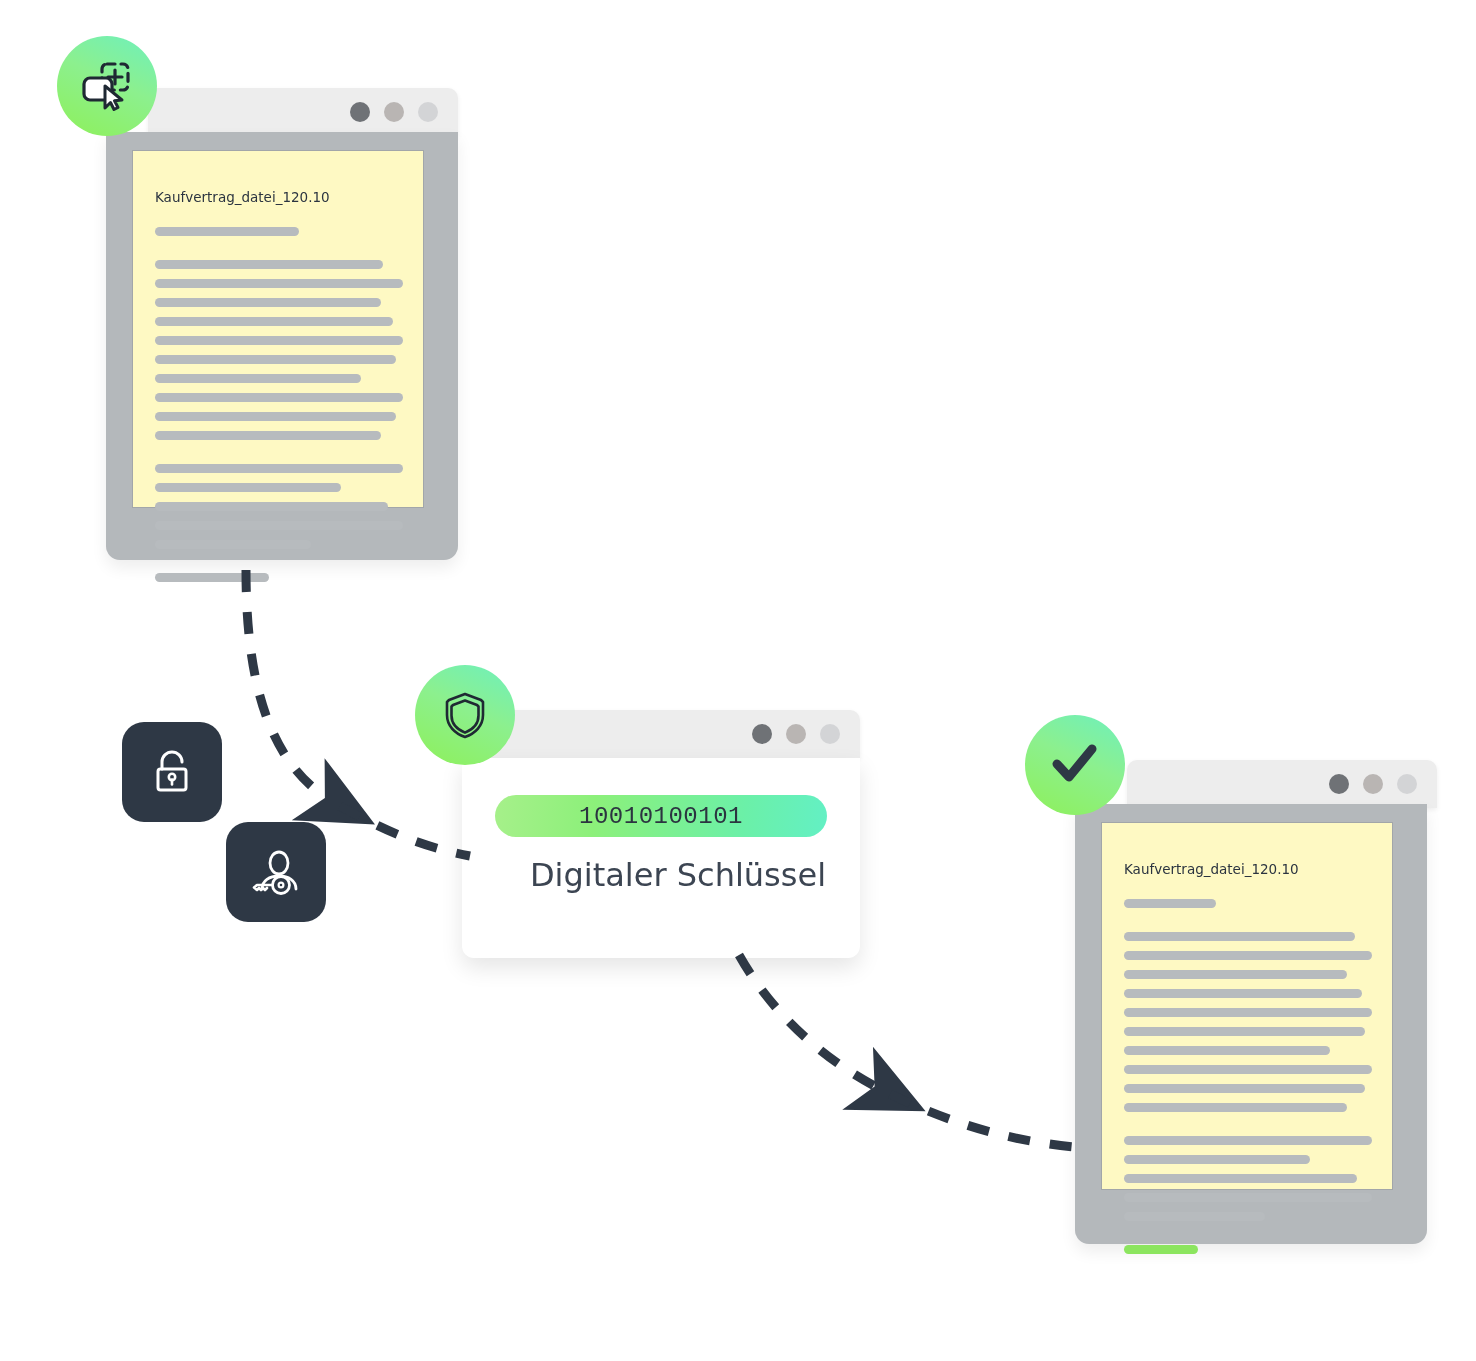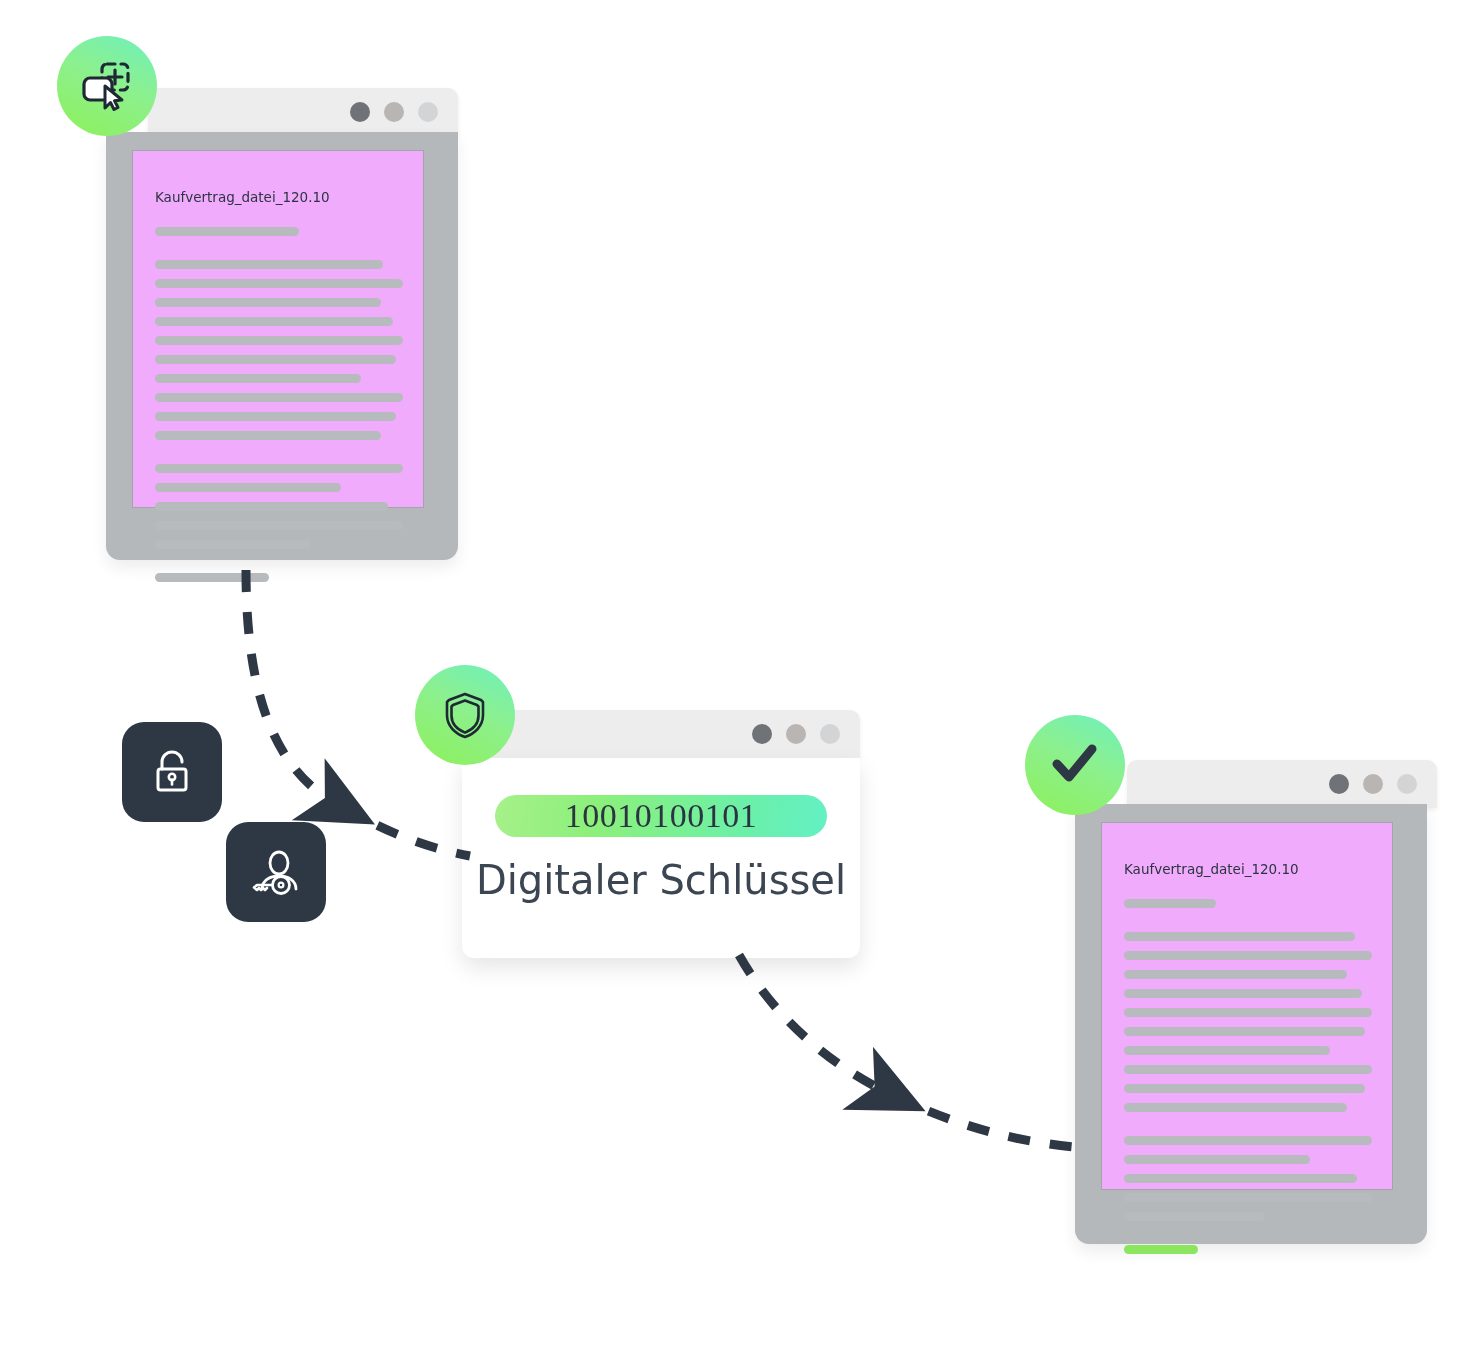--- a/index.html
+++ b/index.html
@@ -42,21 +42,21 @@
   .dot.d3 { background: #d3d4d6; }
 
   .frame {
     position: absolute;
     background: #b4b8bb;
     border-radius: 0 0 14px 14px;
     box-shadow: 0 8px 16px rgba(0,0,0,0.07);
   }
   .page {
     position: absolute;
-    background: #f0abfc;
+    background: #fef9c3;
     border: 1px solid #a2a6a9;
     box-sizing: border-box;
   }
   .doc-title {
     position: absolute;
     color: #2b3440;
     white-space: nowrap;
     font-family: "DejaVu Sans", sans-serif;
   }
   .lines { position: absolute; }
@@ -99,31 +99,31 @@
     box-shadow: 0 10px 22px rgba(0,0,0,0.10);
   }
   .code-pill {
     position: absolute;
     border-radius: 999px;
     background: linear-gradient(95deg, #a6f08a 0%, #8cf07a 30%, #6bf0a8 75%, #63f0c4 100%);
     display: flex;
     align-items: center;
     justify-content: center;
     color: #2b3440;
-    font-size: 34px;
+    font-size: 24px;
     letter-spacing: 0.5px;
-    font-family: Liberation Serif, serif;
+    font-family: Liberation Mono, monospace;
   }
   .card-caption {
     position: absolute;
-    left: 0;
+    left: 17px;
     width: 100%;
     text-align: center;
     color: #3c4552;
-    font-size: 40px;
+    font-size: 32px;
     line-height: 1.33;
     font-family: "DejaVu Sans", sans-serif;
   }
 
   
   #connectors {
     position: absolute;
     left: 0; top: 0;
     width: 1476px;
     height: 1361px;

